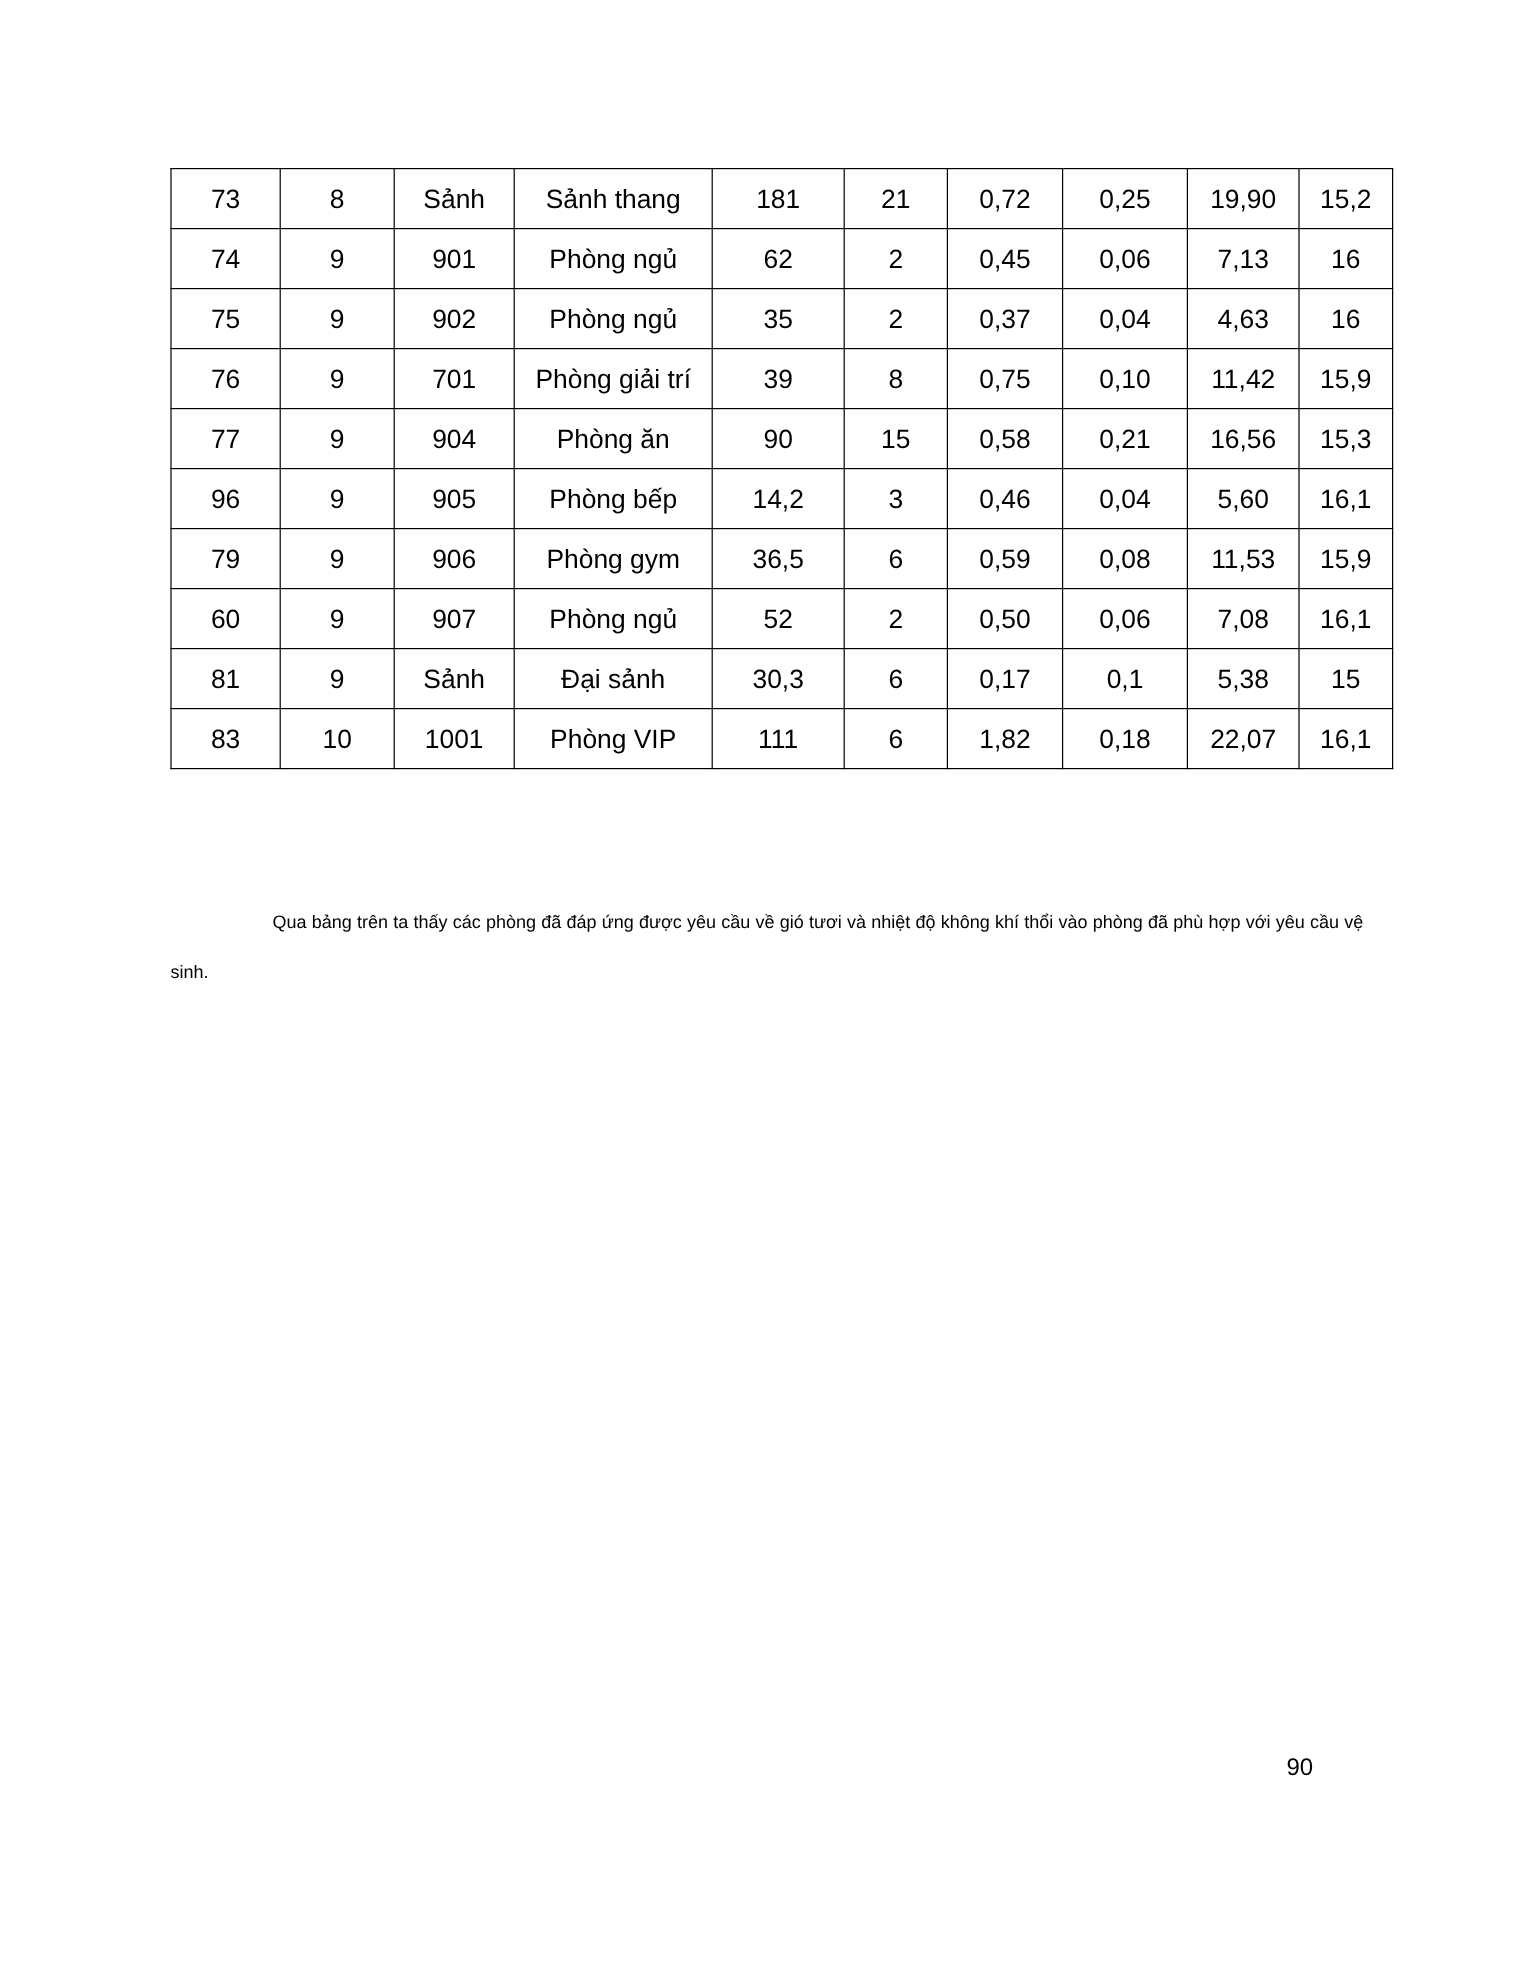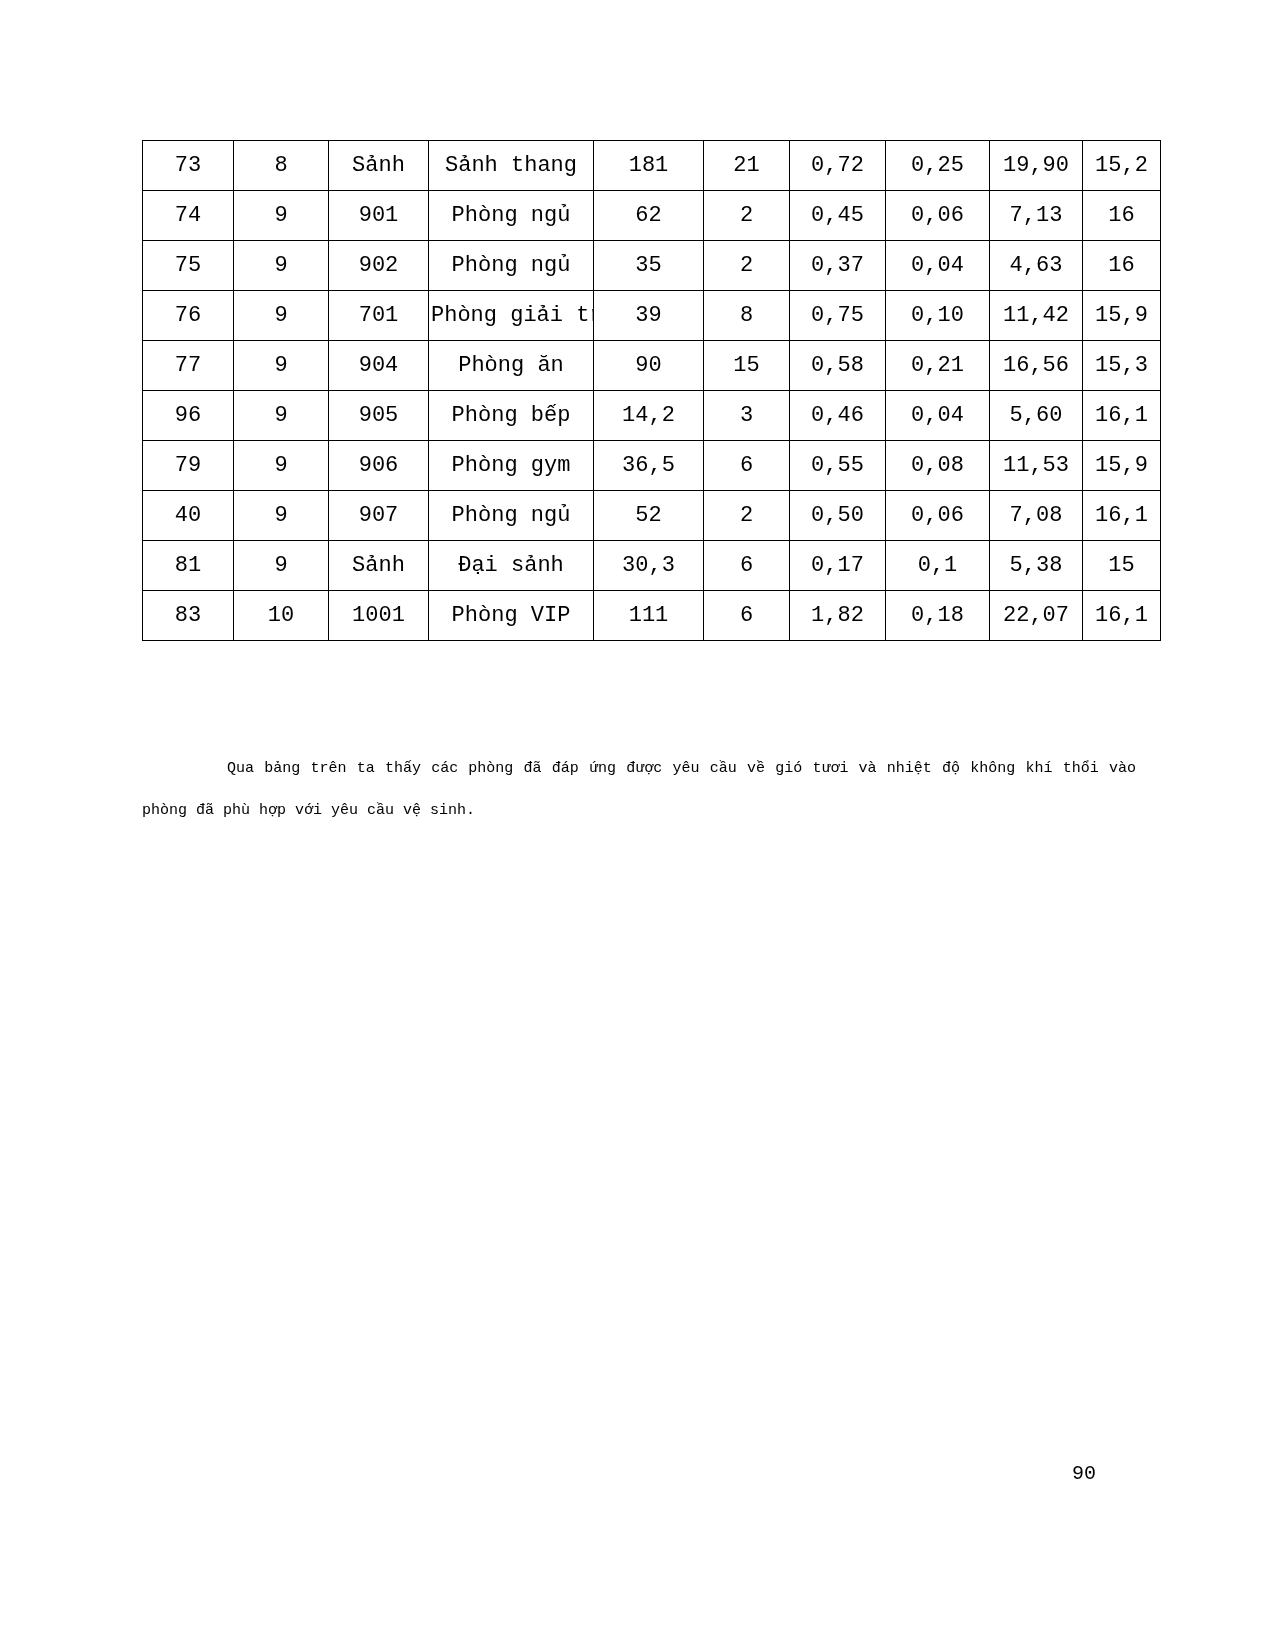--- a/index.html
+++ b/index.html
@@ -5,21 +5,21 @@
   html, body {
     margin: 0;
     padding: 0;
     background: #ffffff;
   }
   .page {
     position: relative;
     width: 1275px;
     height: 1650px;
     background: #ffffff;
-    font-family: Liberation Mono, monospace;
+    font-family: Liberation Sans, sans-serif;
     color: #000000;
     overflow: hidden;
   }
   table.load-table {
     position: absolute;
     top: 140px;
     left: 142px;
     width: 1018px;
     border-collapse: collapse;
     table-layout: fixed;
@@ -155,27 +155,27 @@
           <td>5,60</td>
           <td>16,1</td>
         </tr>
         <tr>
           <td>79</td>
           <td>9</td>
           <td>906</td>
           <td>Phòng gym</td>
           <td>36,5</td>
           <td>6</td>
-          <td>0,55</td>
+          <td>0,59</td>
           <td>0,08</td>
           <td>11,53</td>
           <td>15,9</td>
         </tr>
         <tr>
-          <td>40</td>
+          <td>60</td>
           <td>9</td>
           <td>907</td>
           <td>Phòng ngủ</td>
           <td>52</td>
           <td>2</td>
           <td>0,50</td>
           <td>0,06</td>
           <td>7,08</td>
           <td>16,1</td>
         </tr>

